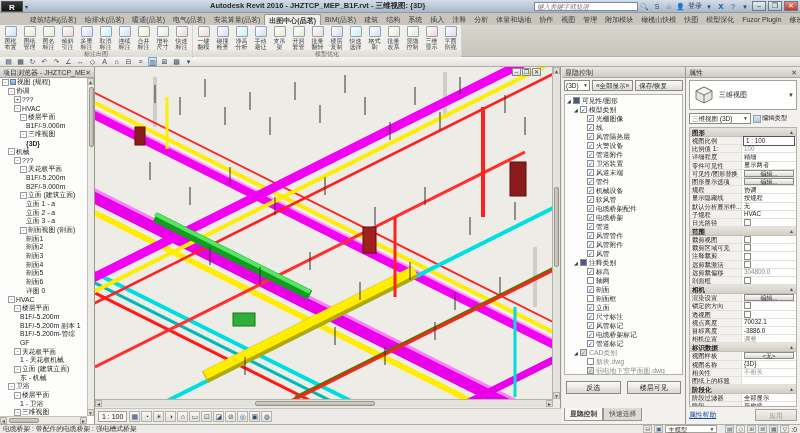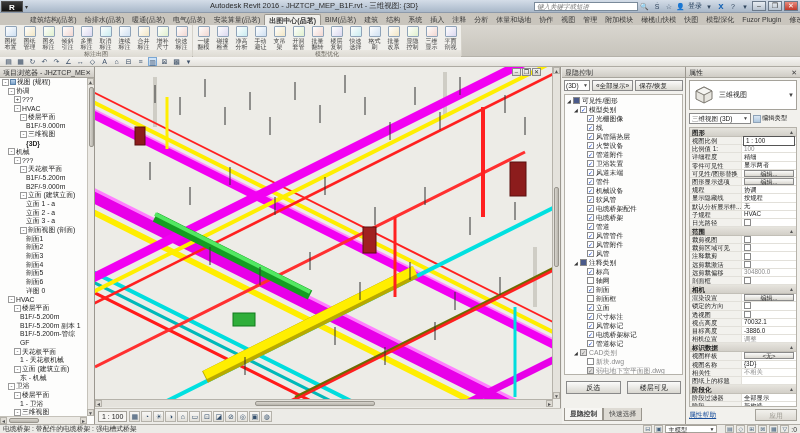--- a/index.html
+++ b/index.html
@@ -3,21 +3,21 @@
 <meta charset="utf-8">
 <style>
   * { box-sizing: border-box; margin:0; padding:0; }
   html,body { width:800px; height:433px; overflow:hidden; font-family:"Liberation Sans","DejaVu Sans",sans-serif; background:#ecebe7; }
   #root { position:relative; width:800px; height:433px; font-size:8px; color:#222; }
 
   
   .titlebar { position:absolute; left:0; top:0; width:800px; height:13px; background:linear-gradient(#d4dde8,#a9b8c9); display:flex; align-items:center; border-bottom:1px solid #8d9aab; }
   .applogo { width:22px; height:11px; margin-left:1px; background:linear-gradient(#3a3a3a,#111); color:#fff; font-weight:bold; font-size:8px; text-align:center; line-height:11px; border:1px solid #555; }
   .applogo-arrow { font-size:6px; color:#333; margin:0 2px; }
-  .tb-title { flex:0 0 auto; margin-left:180px; font-size:7.5px; color:#2b2b2b; white-space:nowrap; }
+  .tb-title { flex:0 0 auto; margin-left:180px; font-size:7.5px; color:#2b2b2b; white-space:nowrap;font-weight:bold; }
   .tb-right { margin-left:auto; display:flex; align-items:center; gap:2px; padding-right:2px; }
   .searchbox { width:104px; height:9px; font-size:6.5px; border:1px solid #7a8a9a; background:#fff; color:#888; padding:0 2px; font-style:italic; }
   .tbico { width:10px; height:9px; font-size:7px; line-height:9px; text-align:center; color:#30455c; }
   .signin { font-size:7px; color:#1f3a57; }
   .winbtn { width:14px; height:10px; border:1px solid #6c7a8a; background:linear-gradient(#e8edf2,#b9c4d0); font-size:7px; line-height:8px; text-align:center; color:#333; }
   .winbtn.close { background:linear-gradient(#e98b7d,#c0392b); color:#fff; }
 
   
   .tabrow { position:absolute; left:0; top:13px; width:800px; height:12px; background:#c9c5bd; display:flex; align-items:flex-end; padding-left:26px; }
   .rtab { font-size:7px; color:#3a3a3a; padding:1px 4px 1px 4px; white-space:nowrap; height:11px; line-height:9px; }

